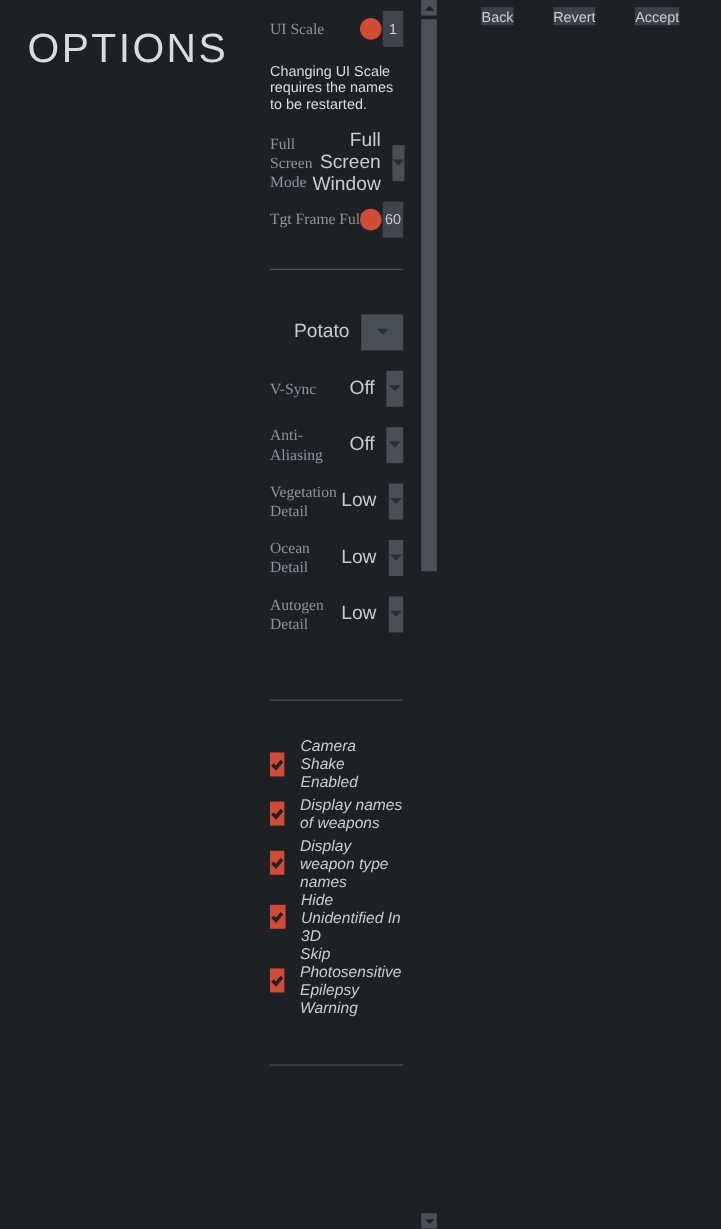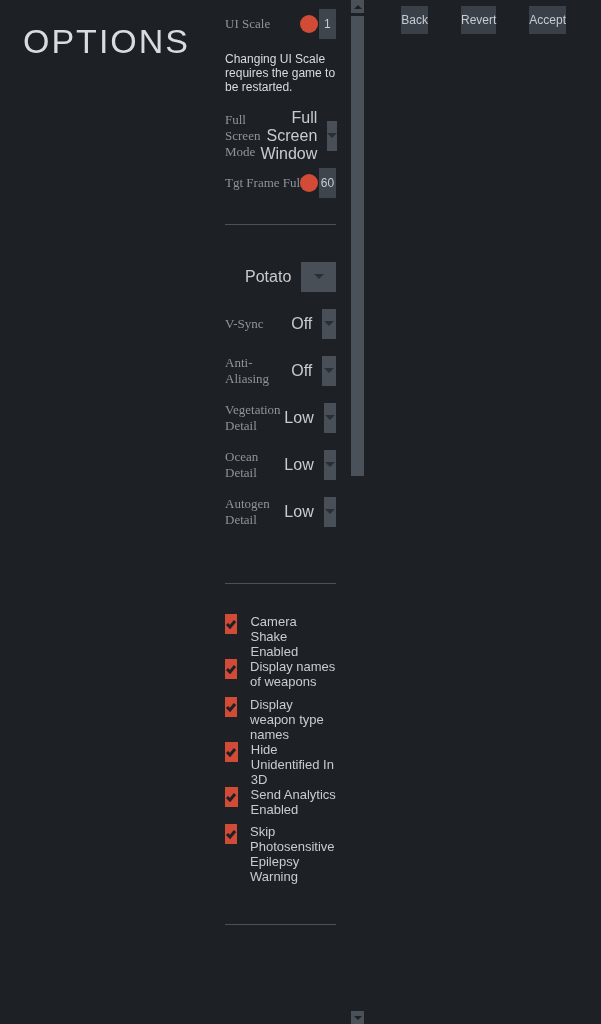--- a/index.html
+++ b/index.html
@@ -163,22 +163,23 @@
     background: #4a5158;
     margin: 48px 0 30px 0;
   }
   .divider3 {
     height: 1px;
     background: #4a5158;
     margin: 40px 0 10px 0;
   }
   .checkbox-row {
     display: flex;
-    align-items: flex-start;
+    align-items: center;
     min-height: 37.5px;
+    font-style: italic;
   }
   .checkbox {
     width: 20px;
     height: 20px;
     background: #d14b37;
     margin-right: 13px;
     display: flex;
     align-items: center;
     justify-content: center;
   }
@@ -193,21 +194,21 @@
     font-size: 13px;
     color: #c8ccd0;
   }
   .footer {
     display: flex;
     gap: 33px;
     padding: 6px 35px 10px 35px;
   }
   .footer-btn {
     flex: 1;
-    height: 28px;
+    height: 15px;
     background: #3a4047;
     display: flex;
     align-items: center;
     justify-content: center;
     font-size: 12px;
     color: #c8ccd0;
   }
 </style>
 </head>
 <body>
@@ -222,21 +223,21 @@
         <div class="row-label">UI Scale</div>
         <div class="slider-wrap">
           <div class="slider-track">
             <div class="slider-fill" style="width:27%"></div>
             <div class="slider-thumb" style="left:27%"></div>
           </div>
         </div>
         <div class="value-box">1</div>
       </div>
 
-      <div class="note">Changing UI Scale requires the game to be restarted.</div>
+      <div class="note">Changing UI Scale requires the names to be restarted.</div>
 
       <div class="dropdown-row">
         <div class="row-label">Full Screen Mode</div>
         <div class="dropdown-value">Full Screen Window</div>
         <div class="dropdown-btn">
           <div class="chevron-down"></div>
         </div>
       </div>
 
       <div class="row">
@@ -331,28 +332,20 @@
 
       <div class="checkbox-row">
         <div class="checkbox">
           <svg class="checkmark" viewBox="0 0 12 12">
               <path d="M2 6 L5 9 L10 3"></path>
             </svg>
         </div>
         <div class="checkbox-label">Hide Unidentified In 3D</div>
       </div>
 
-      <div class="checkbox-row">
-        <div class="checkbox">
-          <svg class="checkmark" viewBox="0 0 12 12">
-              <path d="M2 6 L5 9 L10 3"></path>
-            </svg>
-        </div>
-        <div class="checkbox-label">Send Analytics Enabled</div>
-      </div>
 
       <div class="checkbox-row">
         <div class="checkbox">
           <svg class="checkmark" viewBox="0 0 12 12">
               <path d="M2 6 L5 9 L10 3"></path>
             </svg>
         </div>
         <div class="checkbox-label">Skip Photosensitive Epilepsy Warning</div>
       </div>
 

